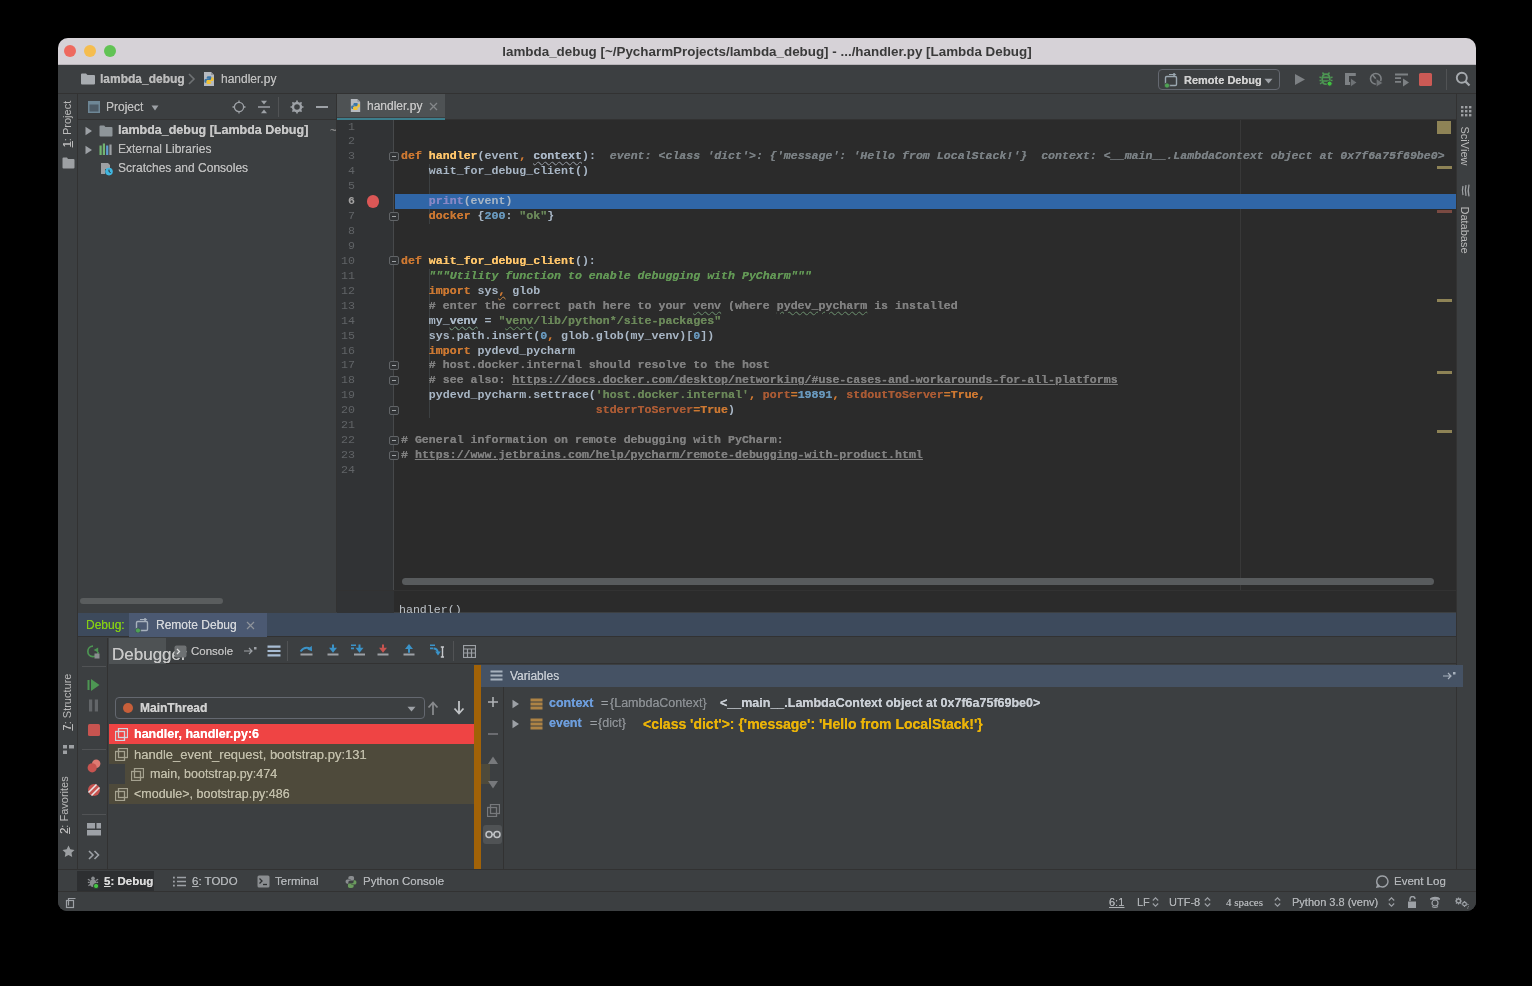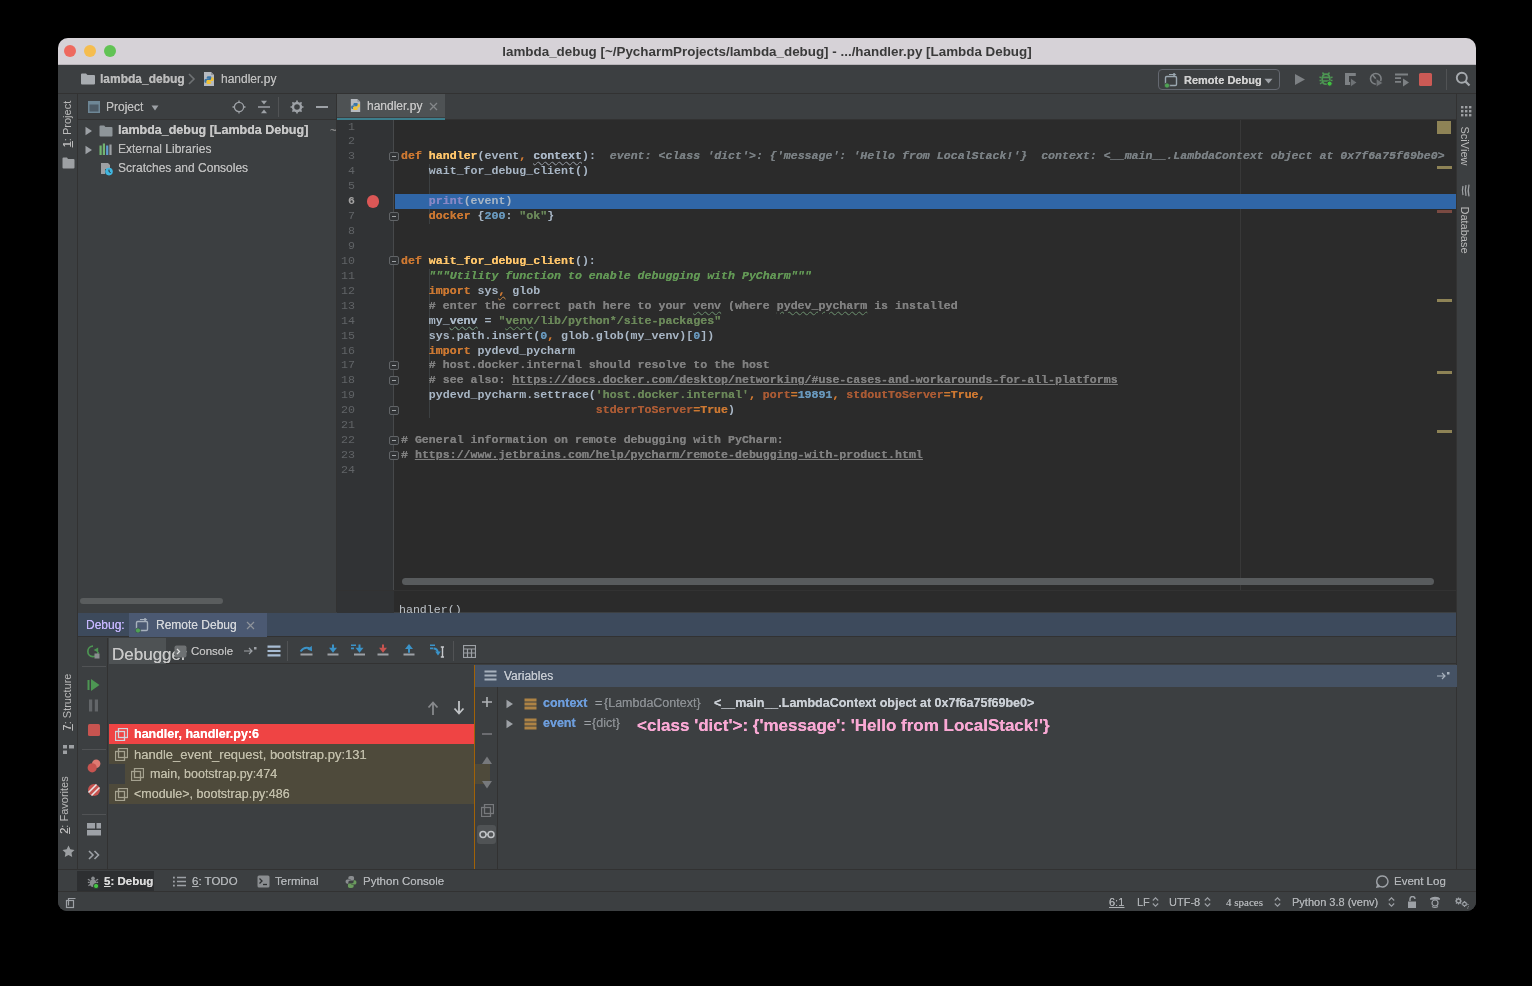--- a/index.html
+++ b/index.html
@@ -302,21 +302,21 @@
 
     <div class="abs" style="left:65px; top:458px; width:1032px; height:7px; background:#585b5d; border-radius:3.5px;"></div>
   </div>
   <div id="consolestrip" class="abs" style="left:279px; top:552px; width:1119px; height:22px; background:#2b2b2b; border-top:1px solid #323232;">
     <div class="abs" style="left:0; top:0; width:57px; height:22px; background:#313335;"></div>
     <div class="abs mono" style="left:62px; top:4px; font-size:11.6px; font-weight:normal; color:#bdc3c9;margin-top:8px;">handler()</div>
   </div>
   <div id="debugwin" class="abs" style="left:20px; top:575px; width:1378px; height:256px; background:#3c3f41;">
 
     <div class="abs" style="left:0; top:0; width:1378px; height:24px; background:#3d4a5c; border-bottom:1px solid #323232;">
-      <span class="abs ui" style="left:8px; top:5px; color:#c4b5fd;">Debug:</span>
+      <span class="abs ui" style="left:8px; top:5px; color:#84cc16;">Debug:</span>
       <div class="abs" style="left:51px; top:0; width:138px; height:24px; background:#4b5972;">
         <svg class="abs" style="left:6px; top:4.5px;" width="15" height="15" viewBox="0 0 15 15">
           <rect x="1.5" y="3.5" width="11" height="9" rx="1.2" fill="none" stroke="#a7b1bd" stroke-width="1.4"></rect>
           <path d="M5 1.5 L11 1.5 L9.5 0 M11 1.5 L9.5 3" stroke="#a7b1bd" stroke-width="1.2" fill="none"></path>
           <circle cx="3" cy="12.5" r="2.6" fill="#4fa154" stroke="#3d4a5c" stroke-width="0.8"></circle>
         </svg>
         <span class="abs ui" style="left:27px; top:5px; color:#d3d6da;">Remote Debug</span>
         <svg class="abs" style="left:117px; top:8px;" width="9" height="9" viewBox="0 0 9 9">
             <path d="M1 1 L8 8 M8 1 L1 8" stroke="#8e939a" stroke-width="1.2"></path>
           </svg>
@@ -409,20 +409,27 @@
         <path d="M13.5 3.5 L13.5 12.5 M11.8 3 L15 3 M11.8 13 L15 13" stroke="#c6c9cc" stroke-width="1.4"></path>
       </svg>
       <div class="abs" style="left:344px; top:3px; width:1px; height:20px; background:#515355;"></div>
       <svg class="abs" style="left:354px; top:7px;" width="13" height="13" viewBox="0 0 13 13">
         <rect x="0.5" y="0.5" width="12" height="12" fill="none" stroke="#9da1a6" stroke-width="1.2"></rect>
         <path d="M0.5 4 L12.5 4 M4.5 4 L4.5 12.5 M8.5 4 L8.5 12.5 M0.5 8 L12.5 8" stroke="#9da1a6" stroke-width="1.2"></path>
       </svg>
     </div>
 
     <div class="abs" style="left:31px; top:52px; width:365px; height:204px;">
+      <div class="abs" style="left:6px; top:32px; width:310px; height:22px; border:1px solid #646870; border-radius:4px;">
+        <div class="abs" style="left:7px; top:5px; width:10px; height:10px; border-radius:50%; background:#c75f3a;"></div>
+        <span class="abs ui" style="left:24px; top:3px; color:#d0d0d0; font-weight:bold;">MainThread</span>
+        <svg class="abs" style="right:8px; top:8px;" width="9" height="6" viewBox="0 0 9 6">
+            <path d="M0.5 0.8 L8.5 0.8 L4.5 5.5 Z" fill="#9da1a6"></path>
+          </svg>
+      </div>
       <svg class="abs" style="left:317px; top:35px;" width="14" height="16" viewBox="0 0 14 16">
           <path d="M7 15 L7 3 M2.5 7.5 L7 2.5 L11.5 7.5" stroke="#87898c" stroke-width="1.8" fill="none"></path>
         </svg>
       <svg class="abs" style="left:343px; top:35px;" width="14" height="16" viewBox="0 0 14 16">
           <path d="M7 1 L7 13 M2.5 8.5 L7 13.5 L11.5 8.5" stroke="#c0c3c6" stroke-width="1.8" fill="none"></path>
         </svg>
       <div class="abs" style="left:0; top:59px; width:365px; height:20px; background:#ef4444;">
         <svg class="abs" style="left:6px; top:4px;" width="13" height="13" viewBox="0 0 13 13">
             <rect x="3.5" y="0.5" width="9" height="9" fill="none" stroke="#cfd6de" stroke-width="1.3"></rect>
             <rect x="0.5" y="3.5" width="9" height="9" fill="none" stroke="#cfd6de" stroke-width="1.3"></rect>
@@ -445,21 +452,21 @@
       </div>
       <div class="abs frlib" style="left:0; top:119px;">
         <svg class="abs" style="left:6px; top:4px;" width="13" height="13" viewBox="0 0 13 13">
             <rect x="3.5" y="0.5" width="9" height="9" fill="none" stroke="#a5a290" stroke-width="1.3"></rect>
             <rect x="0.5" y="3.5" width="9" height="9" fill="none" stroke="#a5a290" stroke-width="1.3"></rect>
           </svg>
         <span class="abs" style="left:25px; top:2.5px; font-size:12.5px; color:#c0bda9;">&lt;module&gt;, bootstrap.py:486</span>
       </div>
     </div>
 
-    <div class="abs" style="left:396px; top:52px; width:982px; height:204px; border-left:1px solid #a16207;">
+    <div class="abs" style="left:396px; top:52px; width:982px; height:204px; border-left:7px solid #a16207;">
       <div class="abs twhdr" style="left:0; top:0; width:982px; height:22px;">
         <svg class="abs" style="left:9px; top:5px;" width="13" height="12" viewBox="0 0 13 12">
             <path d="M0.5 1.5 L12.5 1.5 M0.5 5.5 L12.5 5.5 M0.5 9.5 L12.5 9.5" stroke="#a7b1bd" stroke-width="1.8"></path>
           </svg>
         <span class="abs ui" style="left:29px; top:4px; color:#c4c9d0;">Variables</span>
         <svg class="abs" style="left:961px; top:6px;" width="14" height="10" viewBox="0 0 14 10">
           <path d="M1 5 L9 5 M6 2 L9 5 L6 8" stroke="#a7b1bd" stroke-width="1.2" fill="none"></path>
           <rect x="11" y="1" width="2.5" height="2.5" fill="#a7b1bd"></rect>
         </svg>
       </div>
@@ -512,21 +519,21 @@
           <svg class="abs" style="left:25px; top:4px;" width="13" height="12" viewBox="0 0 13 12">
               <g fill="#ae8345">
                 <rect x="0.5" y="0.5" width="12" height="3"></rect>
                 <rect x="0.5" y="4.5" width="12" height="3"></rect>
                 <rect x="0.5" y="8.5" width="12" height="3"></rect>
               </g>
             </svg>
           <span class="abs" style="left:44px; top:2px; font-size:12.5px; font-weight:bold; color:#6d9ddb;">event</span>
           <span class="abs" style="left:85px; top:2px; font-size:12.5px; color:#9da1a6;">=</span>
           <span class="abs" style="left:93px; top:2px; font-size:12.5px; color:#8a8e92;">{dict}</span>
-          <span class="abs" style="left:138px; top:2px; font-size:17px; font-weight:bold; color:#f9a8d4;">&lt;class 'dict'&gt;: {'message': 'Hello from LocalStack!'}</span>
+          <span class="abs" style="left:138px; top:2px; font-size:14px; font-weight:bold; color:#eab308;">&lt;class 'dict'&gt;: {'message': 'Hello from LocalStack!'}</span>
         </div>
       </div>
     </div>
   </div>
   <div id="twbar" class="abs" style="left:0; top:831px; width:1418px; height:22px; background:#3c3f41; border-top:1px solid #323232;">
     <div class="abs" style="left:19px; top:1px; width:77px; height:21px; background:#2d2f31;">
       <svg class="abs" style="left:9px; top:4px;" width="14" height="14" viewBox="0 0 15 15">
         <path d="M2 4.5 L4.5 6 M2 8 L4 8 M2.6 11.5 L4.8 9.8 M13 4.5 L10.5 6 M13 8 L11 8 M12.4 11.5 L10.2 9.8" stroke="#8a8d90" stroke-width="1.3"></path>
         <circle cx="7.5" cy="3.6" r="1.9" fill="#8a8d90"></circle>
         <ellipse cx="7.5" cy="8.7" rx="3.4" ry="4.2" fill="#8a8d90"></ellipse>

